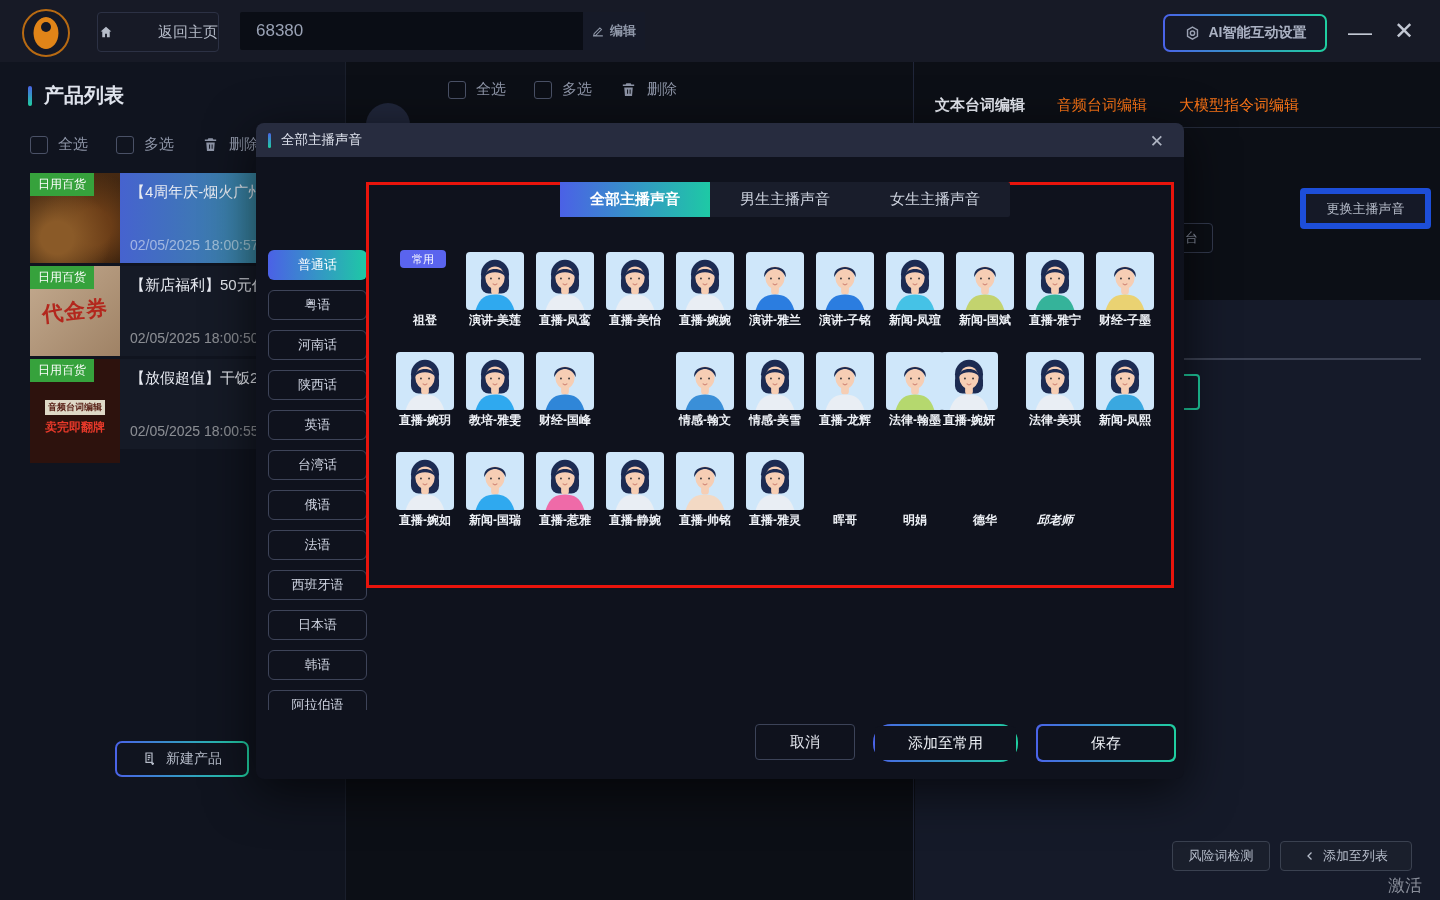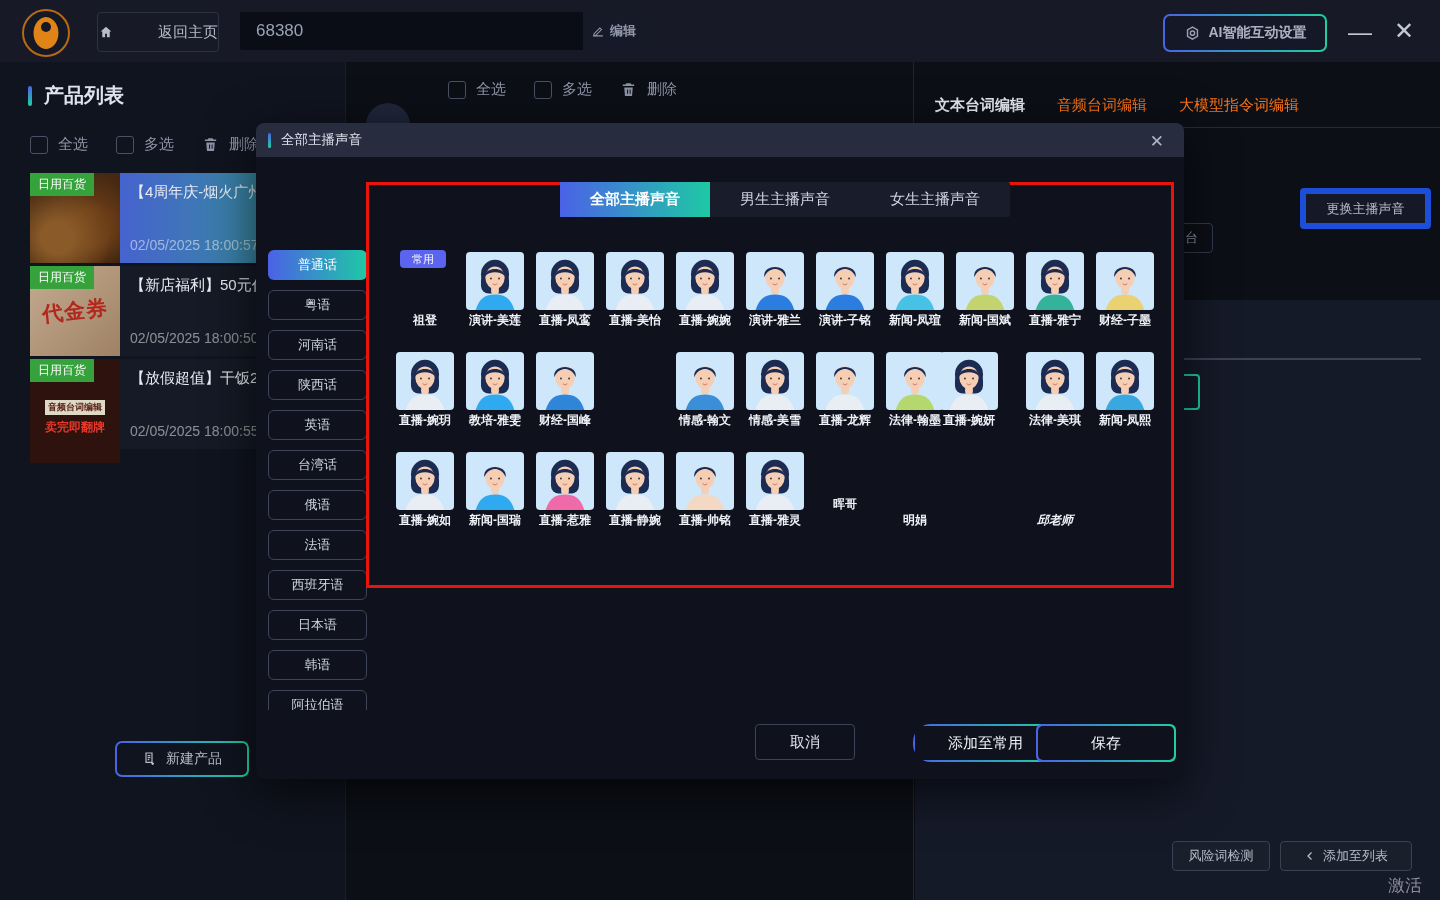--- a/index.html
+++ b/index.html
@@ -102,21 +102,21 @@
   .lang-btn.active{background:linear-gradient(90deg,#4b61e6,#1ec9a5);border:none;color:#fff;}
   #voice-grid{position:absolute;left:134px;top:0;width:780px;height:459px;}
   .vcell{position:absolute;width:70px;height:100px;cursor:pointer;}
   .vavatar{position:absolute;left:6px;top:4px;width:58px;height:58px;border-radius:4px;overflow:hidden;}
   .vname{position:absolute;left:-8px;top:64px;width:86px;text-align:center;font-size:12px;color:#eef1f6;
         white-space:nowrap;font-weight:bold;}
   #common-badge{position:absolute;left:144px;top:127px;width:46px;height:18px;background:#5a64ee;border-radius:4px;
         color:#fff;font-size:11px;display:flex;align-items:center;justify-content:center;z-index:6;text-align:right;}
   #modal-footer .fbtn-cancel{position:absolute;left:499px;top:601px;width:98px;height:34px;border:1px solid #3c4358;
         border-radius:4px;color:#e3e6ee;font-size:15px;display:flex;align-items:center;justify-content:center;cursor:pointer;}
-  #fbtn-common{position:absolute;left:617px;top:601px;width:141px;height:34px;border-radius:18px;margin-left:40px;}
+  #fbtn-common{position:absolute;left:617px;top:601px;width:141px;height:34px;border-radius:18px;}
   #fbtn-save{position:absolute;left:780px;top:601px;width:136px;height:34px;border-radius:6px;}
   #fbtn-common .ginner,#fbtn-save .ginner{background:#0f121d;font-size:15px;color:#eef1f6;}
   svg{display:block;}
 </style>
 </head>
 <body>
 
 <div class="abs" id="topbar">
   <div class="abs" id="logo">
     <div class="inner">
@@ -701,25 +701,28 @@
             <path d="M10 60 C14 47 21 44 30 44 C39 44 46 47 50 60 Z" fill="#e9eef4"></path>
             <ellipse cx="30" cy="26.5" rx="10" ry="11.5" fill="#f6ceb4"></ellipse>
             <path d="M19.8 25c0-10 20.4-10 20.4 0c-4-5.5-16.4-5.5-20.4 0z" fill="#1c2b52"></path>
             <circle cx="25.8" cy="27.5" r="1" fill="#3a3a3a"></circle>
             <circle cx="34.2" cy="27.5" r="1" fill="#3a3a3a"></circle>
             <path d="M28 33 q2 1.8 4 0" stroke="#d1897a" stroke-width="1.2" fill="none" stroke-linecap="round"></path>
           </svg>
         </div>
         <div class="vname">直播-雅灵</div>
       </div>
-      <div class="vcell" style="left: 420px; top: 309px;">
+      <div class="vcell" style="left: 420px; top: 325px;">
         <div class="vname">晖哥</div>
       </div>
       <div class="vcell" style="left: 490px; top: 325px;">
         <div class="vname">明娟</div>
+      </div>
+      <div class="vcell" style="left: 560px; top: 325px;">
+        <div class="vname">德华</div>
       </div>
       <div class="vcell" style="left: 630px; top: 325px; font-style: italic;">
         <div class="vname">邱老师</div>
       </div>
     </div>
   <div id="modal-footer">
     <div class="fbtn-cancel">取消</div>
     <div class="abs gwrap" id="fbtn-common">
       <div class="ginner">添加至常用</div>
     </div>

